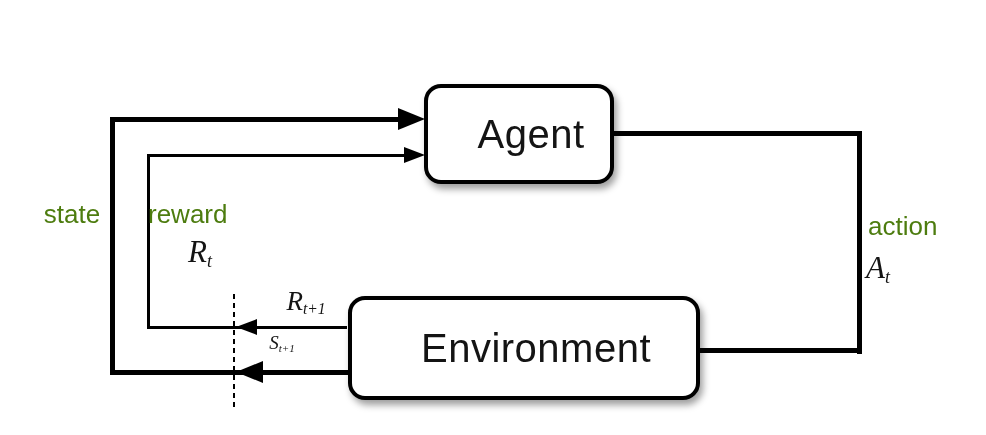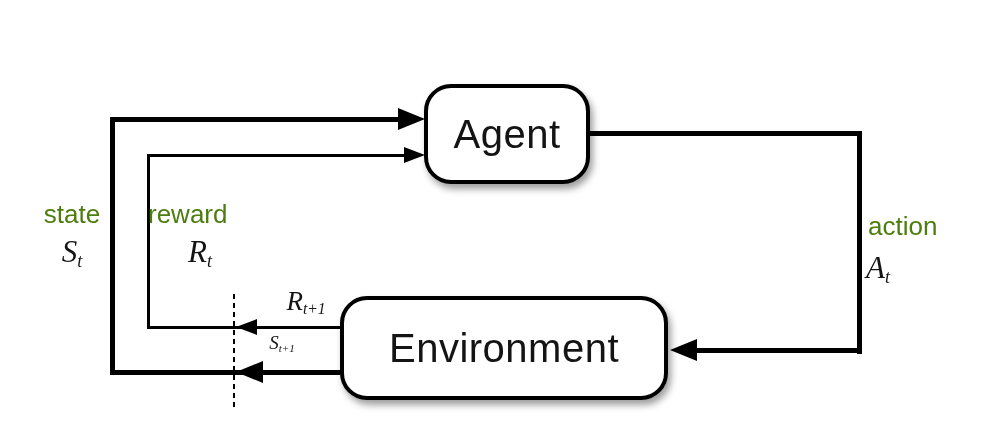--- a/index.html
+++ b/index.html
@@ -14,32 +14,33 @@
     background: #ffffff;
     overflow: hidden;
     font-family: "Liberation Sans", sans-serif;
   }
 
   
   .node {
     position: absolute;
     background: #ffffff;
     border: 4px solid #000000;
-    border-radius: 27px;
+    border-radius: 17px;
     box-shadow: 3px 5px 7px rgba(0,0,0,0.38);
     display: flex;
     align-items: center;
     justify-content: center;
     z-index: 3;
     color: #141414;
     font-size: 40px;
     letter-spacing: 0.5px;
+    padding-left: 24px;
   }
   .node-agent { left: 424px; top: 84px;  width: 158px; height: 92px; }
-  .node-env   { left: 340px; top: 296px; width: 320px; height: 96px; }
+  .node-env   { left: 348px; top: 296px; width: 320px; height: 96px; }
 
   
   .seg { position: absolute; background: #000000; z-index: 1; }
 
   .state-h-top    { left: 110px; top: 117px; width: 292px; height: 5px; }
   .state-v        { left: 110px; top: 117px; width: 5px;   height: 258px; }
   .state-h-bottom { left: 110px; top: 370px; width: 238px; height: 5px; }
 
   .reward-h-top    { left: 147px; top: 154px; width: 260px; height: 3px; }
   .reward-v        { left: 147px; top: 154px; width: 3px;   height: 175px; }
@@ -139,21 +140,20 @@
   <div class="arrow arrow-left-lg ah-action-env"></div>
 
   <div class="node node-agent">
     <span>Agent</span>
   </div>
   <div class="node node-env">
     <span>Environment</span>
   </div>
 
   <div class="word centered lbl-state-word">state</div>
-  <div class="math centered lbl-state-sym"><span>S</span><sub>t</sub></div>
 
   <div class="word lbl-reward-word">reward</div>
   <div class="math lbl-reward-sym"><span>R</span><sub>t</sub></div>
 
   <div class="word lbl-action-word">action</div>
   <div class="math lbl-action-sym"><span>A</span><sub>t</sub></div>
 
   <div class="math centered lbl-next-reward"><span>R</span><sub>t+1</sub></div>
   <div class="math centered lbl-next-state"><span>S</span><sub>t+1</sub></div>
 

